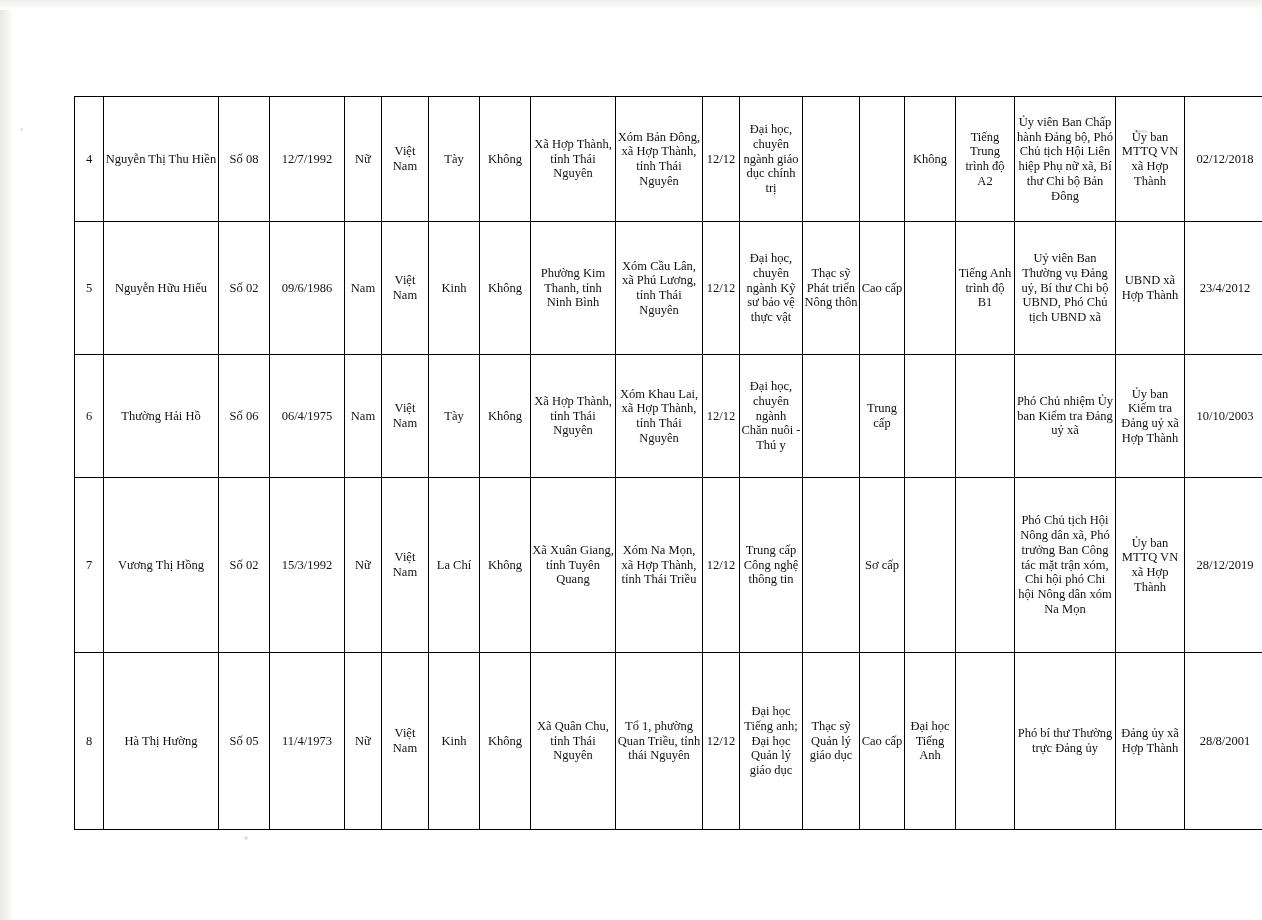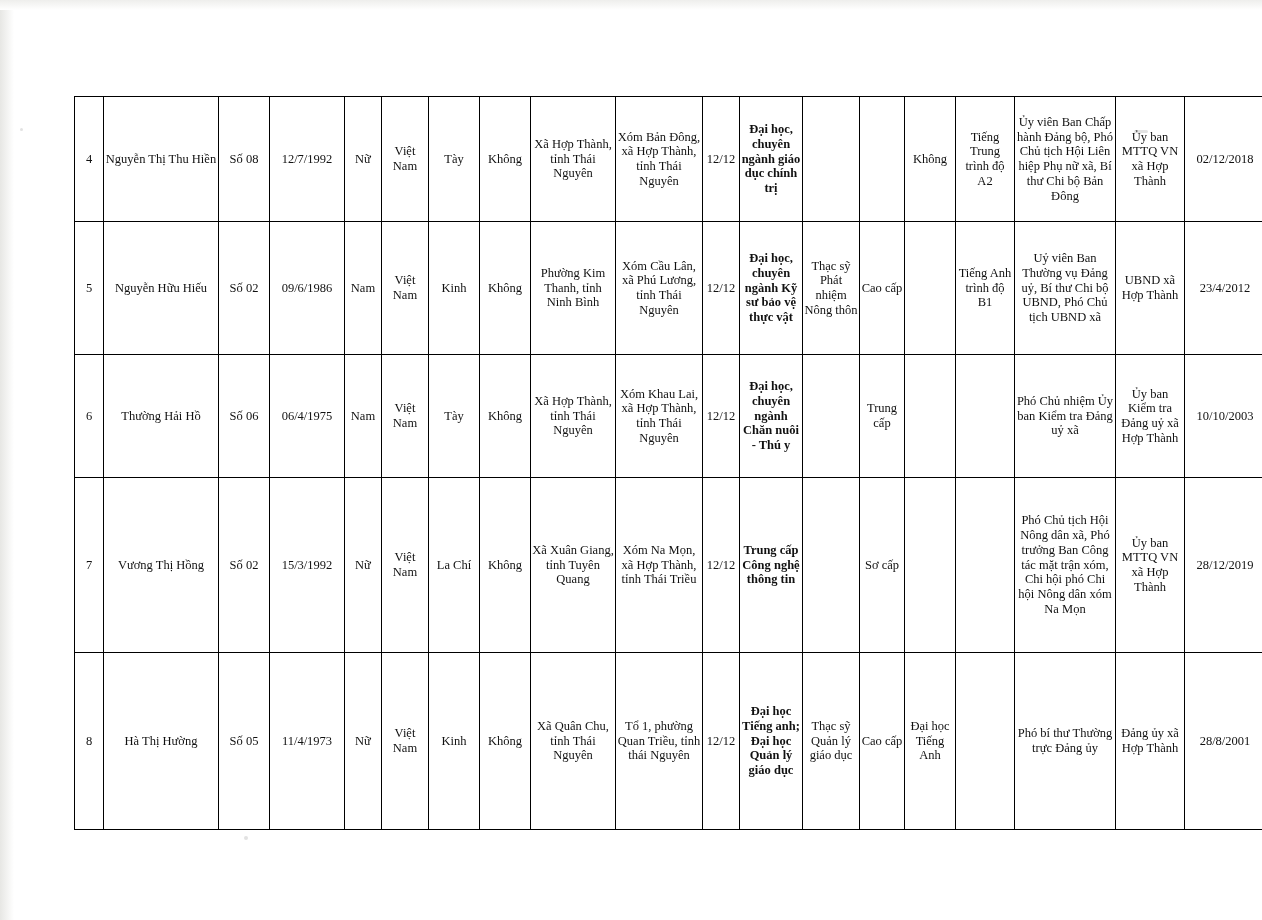--- a/index.html
+++ b/index.html
@@ -63,21 +63,21 @@
   td.c-name { width: 112px; text-align: left; padding-left: 6px; margin-left: 31px; }
   td.c-so { width: 48px; border-radius: 8px; }
   td.c-dob { width: 72px; }
   td.c-sex { width: 34px; }
   td.c-nation { width: 44px; }
   td.c-ethnic { width: 48px; margin-left: 32px; }
   td.c-religion { width: 48px; margin-top: 34px; }
   td.c-birthplace { width: 82px; }
   td.c-residence { width: 84px; }
   td.c-edu { width: 34px; }
-  td.c-prof { width: 60px; font-weight: bold; }
+  td.c-prof { width: 60px; }
   td.c-theory { width: 54px; }
   td.c-polit { width: 42px; }
   td.c-lang { width: 56px; }
   td.c-position { width: 98px; }
   td.c-workplace { width: 66px; margin-left: 44px; }
   td.c-date { width: 78px; }
   .row-4 td { height: 120px; }
   .row-5 td { height: 128px; }
   .row-6 td { height: 118px; }
   .row-7 td { height: 170px; }
@@ -134,21 +134,21 @@
           <td class="c-so">Số 02</td>
           <td class="c-dob">09/6/1986</td>
           <td class="c-sex">Nam</td>
           <td class="c-nation">Việt Nam</td>
           <td class="c-ethnic">Kinh</td>
           <td class="c-religion">Không</td>
           <td class="c-birthplace">Phường Kim Thanh, tỉnh Ninh Bình</td>
           <td class="c-residence">Xóm Cầu Lân, xã Phú Lương, tỉnh Thái Nguyên</td>
           <td class="c-edu">12/12</td>
           <td class="c-prof">Đại học, chuyên ngành Kỹ sư bảo vệ thực vật</td>
-          <td class="c-theory">Thạc sỹ Phát nhiệm Nông thôn</td>
+          <td class="c-theory">Thạc sỹ Phát triển Nông thôn</td>
           <td class="c-polit">Cao cấp</td>
           <td class="c-religion"></td>
           <td class="c-lang">Tiếng Anh trình độ B1</td>
           <td class="c-position">Uỷ viên Ban Thường vụ Đảng uỷ, Bí thư Chi bộ UBND, Phó Chủ tịch UBND xã</td>
           <td class="c-workplace">UBND xã Hợp Thành</td>
           <td class="c-date">23/4/2012</td>
 
         </tr>
 
         <tr class="row-6">

